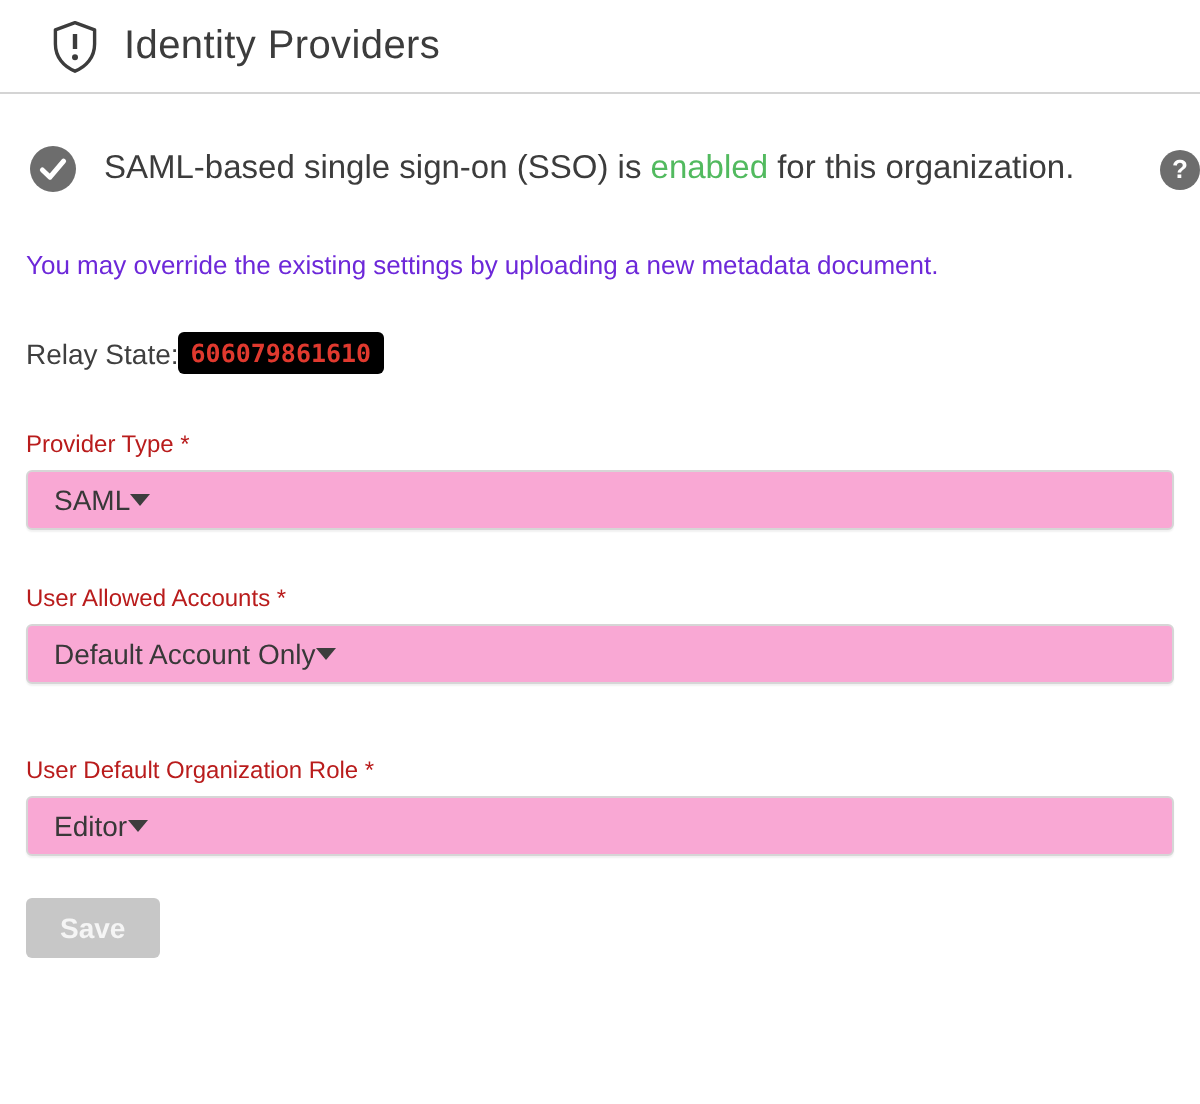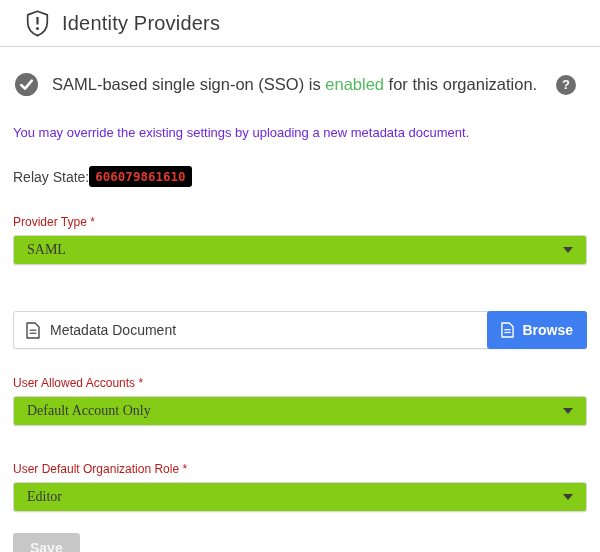--- a/index.html
+++ b/index.html
@@ -18,21 +18,21 @@
     padding: 10px 13px 9px 26px;
     border-bottom: 1px solid #d4d4d4;
   }
   .header .title {
     font-size: 20px; font-weight: 500; color: #3c3c3c; letter-spacing: 0.2px;
   }
 
   
   .status-row {
     display: flex; align-items: center; gap: 14px;
-    margin: 26px 24px 0 15px;
+    margin: 26px 0 0 15px;
   }
   .status-text { font-size: 16.5px; color: #3c3c3c; }
   .status-text .highlight { color: var(--enabled-green, #52ba5f); }
   .help-circle {
     margin-left: auto;
     width: 20px; height: 20px; border-radius: 50%;
     background: #6d6d6d; color: #fff;
     display: flex; align-items: center; justify-content: center;
     font-size: 13px; font-weight: 700; cursor: pointer;
     flex: 0 0 auto;
@@ -61,24 +61,24 @@
   
   .form-group { margin: 0 13px; }
   .form-label { font-size: 12px; color: #b91c1c; margin-bottom: 6px; }
   .gap-provider { margin-top: 28px; }
   .gap-role { margin-top: 36px; }
   .gap-accounts { margin-top: 27px; }
 
   .select-box {
     height: 28px;
     border: 1px solid #d6d6d6; border-radius: 3px;
-    background: #84cc16;
+    background: #f9a8d4;
     box-shadow: 0 1px 1px rgba(0,0,0,0.06);
-    display: flex; align-items: center; justify-content: space-between;
-    padding: 0 13px; cursor: pointer; font-family: Liberation Serif, serif;
+    display: flex; align-items: center; 
+    padding: 0 13px; cursor: pointer;
   }
   .select-value { font-size: 14px; color: #383838; }
   .caret-down {
     width: 0; height: 0;
     border-left: 5.5px solid transparent;
     border-right: 5.5px solid transparent;
     border-top: 6px solid #3d3d3d;
   }
 
   
@@ -158,42 +158,20 @@
   
   <div class="form-group gap-provider">
     <div class="form-label">Provider Type *</div>
     <div class="select-box">
       <span class="select-value">SAML</span>
       <span class="caret-down"></span>
     </div>
   </div>
 
   
-  <div class="file-row">
-    <div class="file-label-zone">
-      <span style="display:flex;">
-        <svg width="14" height="17" viewBox="0 0 14 17">
-          <path d="M1 1 H9 L13 5 V16 H1 Z" fill="none" stroke="#4a4a4a" stroke-width="1.4" stroke-linejoin="round"></path>
-          <line x1="3.6" y1="8.2" x2="10.4" y2="8.2" stroke="#4a4a4a" stroke-width="1.2"></line>
-          <line x1="3.6" y1="11.2" x2="10.4" y2="11.2" stroke="#4a4a4a" stroke-width="1.2"></line>
-        </svg>
-      </span>
-      <span class="file-label-text">Metadata Document</span>
-    </div>
-    <button class="browse-button">
-      <span style="display:flex;">
-        <svg width="13" height="16" viewBox="0 0 14 17">
-          <path d="M1 1 H9 L13 5 V16 H1 Z" fill="none" stroke="#ffffff" stroke-width="1.5" stroke-linejoin="round"></path>
-          <line x1="3.6" y1="8.2" x2="10.4" y2="8.2" stroke="#ffffff" stroke-width="1.3"></line>
-          <line x1="3.6" y1="11.2" x2="10.4" y2="11.2" stroke="#ffffff" stroke-width="1.3"></line>
-        </svg>
-      </span>
-      <span>Browse</span>
-    </button>
-  </div>
 
   
   <div class="form-group gap-accounts">
     <div class="form-label">User Allowed Accounts *</div>
     <div class="select-box">
       <span class="select-value">Default Account Only</span>
       <span class="caret-down"></span>
     </div>
   </div>
 

